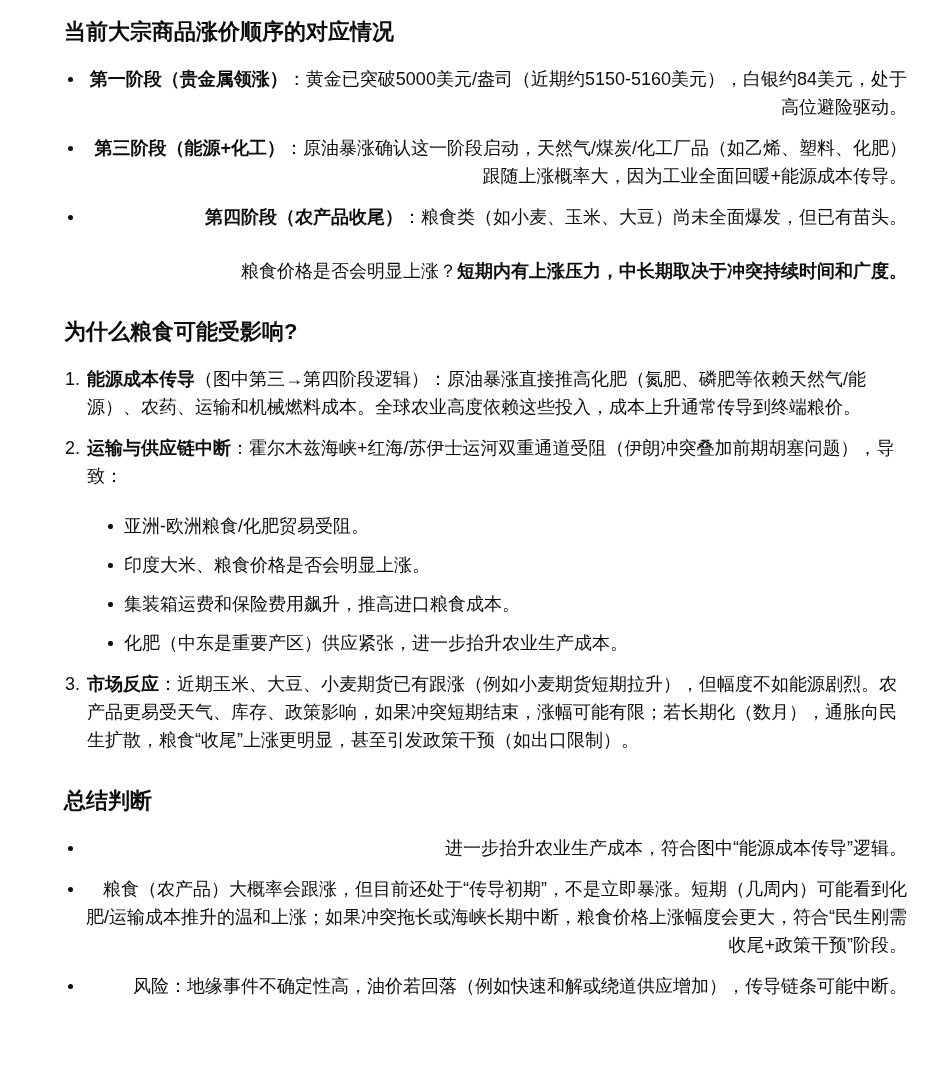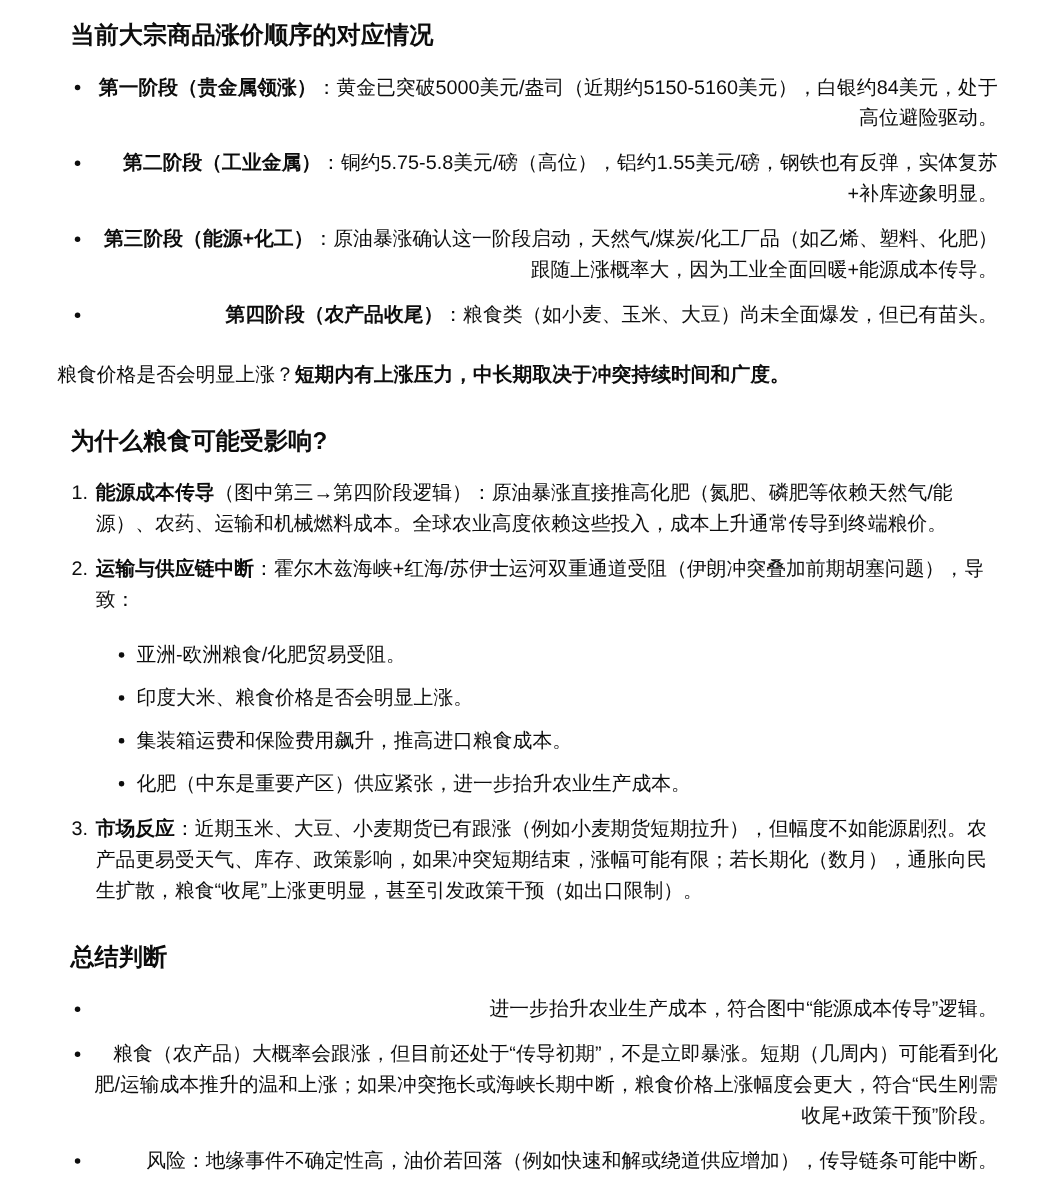--- a/index.html
+++ b/index.html
@@ -83,32 +83,32 @@
     left: -16px;
     top: 12px;
     width: 4.5px;
     height: 4.5px;
     border-radius: 50%;
     background: #0d0d0d;
   }
 
   .para {
     margin: 26px 0 0 0;
+    text-align: right;
   }
 </style>
 </head>
 <body>
 
 <div class="doc">
 
   <h2 class="heading">当前大宗商品涨价顺序的对应情况</h2>
 
   <ul class="l1">
     <li><strong>第一阶段（贵金属领涨）</strong><span>：黄金已突破5000美元/盎司（近期约5150-5160美元），白银约84美元，处于高位避险驱动。</span></li>
-    <li><strong>第二阶段（工业金属）</strong><span>：铜约5.75-5.8美元/磅（高位），铝约1.55美元/磅，钢铁也有反弹，实体复苏+补库迹象明显。</span></li>
     <li><strong>第三阶段（能源+化工）</strong><span>：原油暴涨确认这一阶段启动，天然气/煤炭/化工厂品（如乙烯、塑料、化肥）跟随上涨概率大，因为工业全面回暖+能源成本传导。</span></li>
     <li><strong>第四阶段（农产品收尾）</strong><span>：粮食类（如小麦、玉米、大豆）尚未全面爆发，但已有苗头。</span></li>
   </ul>
 
   <p class="para"><span>粮食价格是否会明显上涨？</span><strong>短期内有上涨压力，中长期取决于冲突持续时间和广度。</strong></p>
 
   <h2 class="heading mt">为什么粮食可能受影响?</h2>
 
   <ol class="ol1">
     <li>

